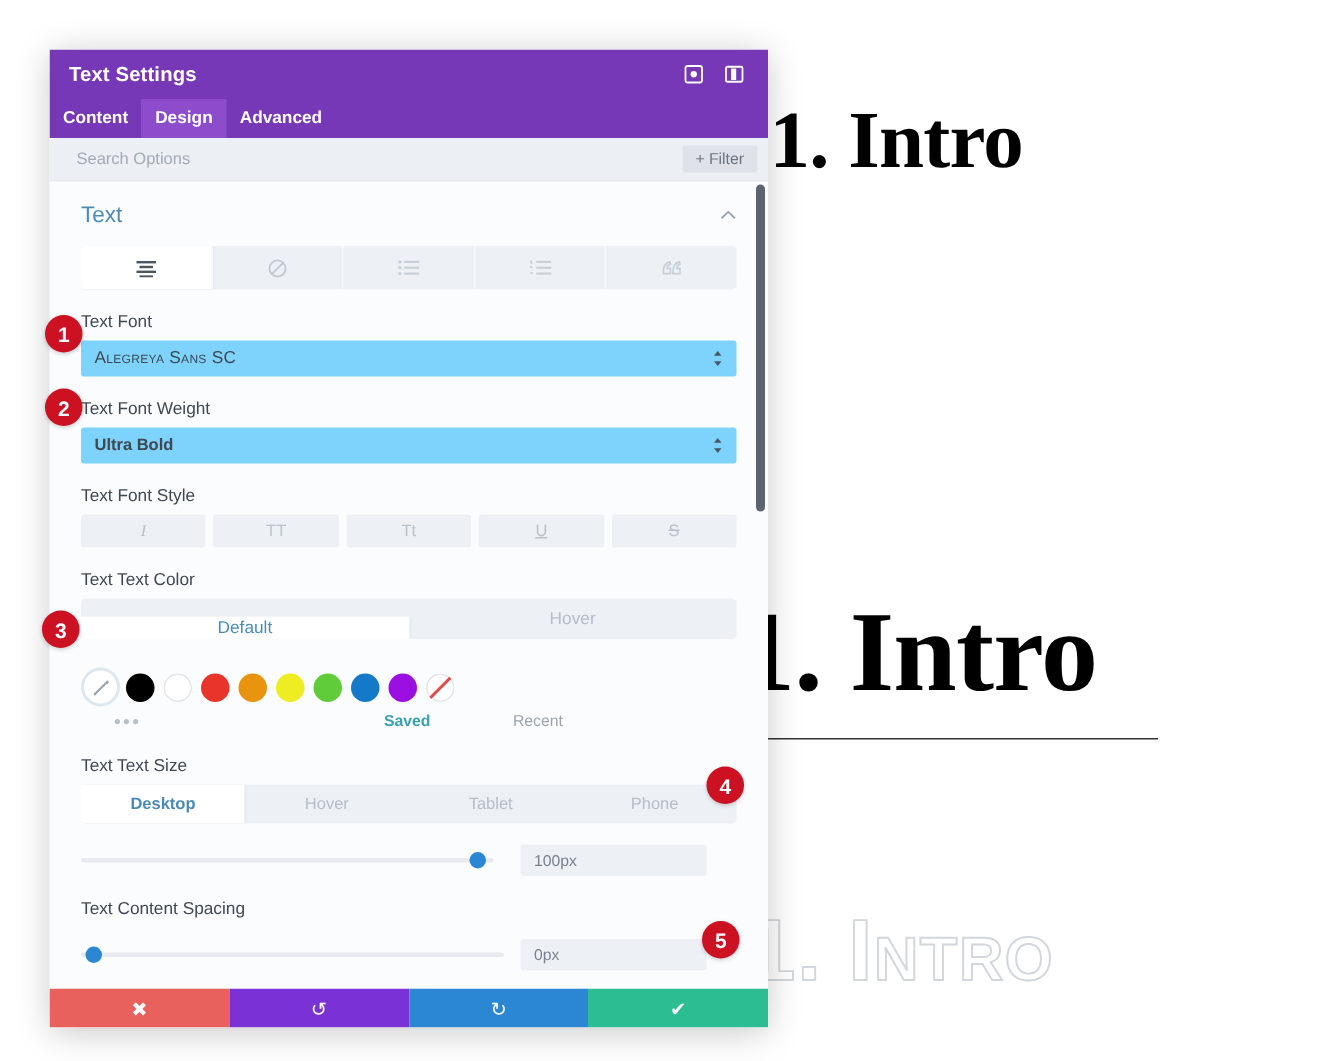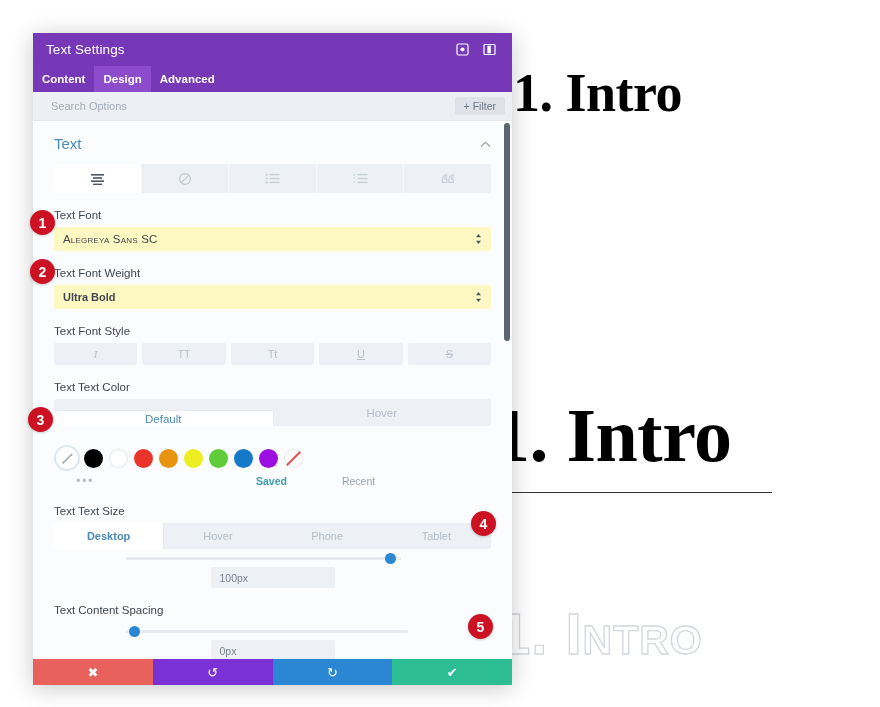--- a/index.html
+++ b/index.html
@@ -80,21 +80,21 @@
     height: 33px;
     background: #7638b6;
     display: flex;
     align-items: center;
     padding: 0 13px;
     flex: 0 0 auto;
   }
   #modal-title {
     color: #ffffff;
     font-size: 13.5px;
-    font-weight: normal;
+    font-weight: bold;
     letter-spacing: 0.1px;
     flex: 1;
   }
   .header-icon {
     width: 19px;
     height: 19px;
     display: flex;
     align-items: center;
     justify-content: center;
     margin-left: 8px;
@@ -229,21 +229,21 @@
   
   .field-label {
     font-size: 11.5px;
     color: #3f4752;
     margin: 16px 0 6px 0;
   }
 
   
   .select-field {
     height: 24px;
-    background: #fef9c3;
+    background: #7dd3fc;
     border-radius: 2px;
     display: flex;
     align-items: center;
     padding: 0 9px;
     cursor: pointer;
     position: relative;
   }
   .select-value {
     flex: 1;
     font-size: 11px;
@@ -397,22 +397,22 @@
     background: #ffffff;
     color: #4c8bb8;
     font-weight: bold;
     box-shadow: 0 0 2px rgba(0,0,0,0.08);
   }
 
   
   .slider-row {
     display: flex;
     align-items: center;
+    margin-top: 14px;
     gap: 0;
-    flex-direction: column;
   }
   .slider {
     position: relative;
     height: 18px;
     display: flex;
     align-items: center;
     flex: 0 0 auto;
   }
   .slider-track {
     height: 3px;
@@ -638,22 +638,22 @@
       <div id="color-meta">
         <div id="dots-more">•••</div>
         <div class="color-tab active">Saved</div>
         <div class="color-tab inactive">Recent</div>
       </div>
 
       <div class="field-label">Text Text Size</div>
       <div class="resp-group">
         <div class="resp-item active">Desktop</div>
         <div class="resp-item">Hover</div>
+        <div class="resp-item">Tablet</div>
         <div class="resp-item">Phone</div>
-        <div class="resp-item">Tablet</div>
       </div>
 
       <div class="slider-row">
         <div class="slider" style="width:275px;margin-right:18px">
           <div class="slider-track"></div>
           <div class="slider-handle" id="size-handle" style="left: 258.72px;"></div>
         </div>
         <div class="value-box" style="width:106px">100px</div>
       </div>
 

